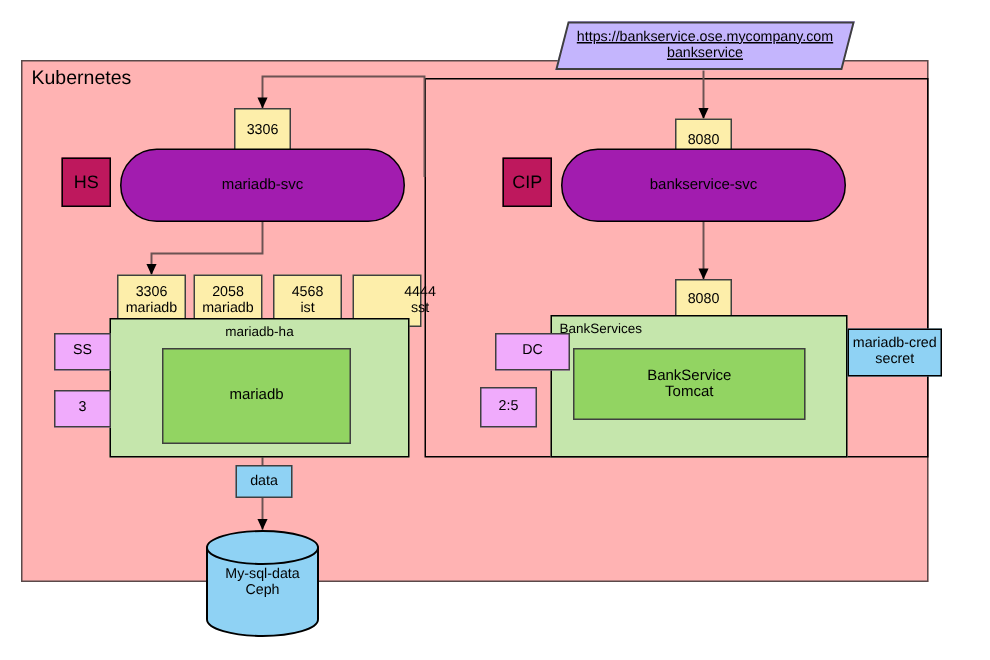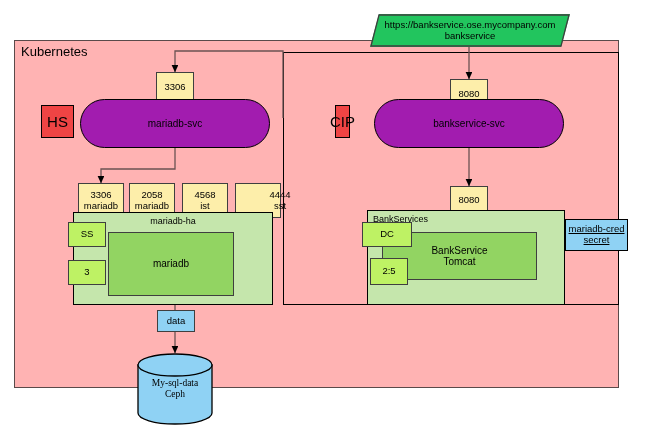--- a/index.html
+++ b/index.html
@@ -68,72 +68,72 @@
     top: 3px;
     text-align: center;
     font-size: 9px;
   }
   .container-box {
     background: #92d462;
     border: 1.4px solid #3f3f3f;
     font-size: 10px;
   }
   .badge-green {
-    background: #bef264;
+    background: #f0abfc;
     border: 1.4px solid #3f3f3f;
     font-size: 9.5px;
-    margin-left: 32px;
   }
 
   
   .port-box {
     background: #fdeeaa;
     border: 1.3px solid #3f3f3f;
     font-size: 9.5px;
     flex-direction: column;
   }
   .svc-pill {
     background: #a21caf;
     border: 1.4px solid #000000;
     border-radius: 999px;
     font-size: 10px;
   }
   .svc-type {
-    background: #ef4444;
+    background: #be185d;
     border: 1.3px solid #000000;
-    font-size: 15px;
+    font-size: 12px;
   }
 
   
   .vol-box {
     background: #8fd2f4;
     border: 1.3px solid #3f3f3f;
     font-size: 9.5px;
   }
   .secret-box {
     background: #8fd2f4;
     border: 1.4px solid #000000;
     font-size: 9.5px;
   }
 
   
   .ingress {
-    background: #22c55e;
+    background: #c4b5fd;
     font-size: 9.5px;
     clip-path: polygon(4.5% 0%, 100% 0%, 95.5% 100%, 0% 100%);
     border: none;
+    text-decoration: underline;
   }
   .ingress-outline {
     position: absolute;
     inset: 0;
     pointer-events: none;
   }
 
   
-  .cyl-wrap { position: absolute; font-family: Liberation Serif, serif; }
+  .cyl-wrap { position: absolute; }
   .cyl-svg  { display: block; }
   .cyl-text {
     position: absolute;
     left: 0; right: 0;
     top: 50%;
     transform: translateY(-50%);
     text-align: center;
     font-size: 9.5px;
     white-space: pre-line;
     line-height: 1.15;
@@ -259,42 +259,42 @@
   </div>
 
   <div class="node port-box" style="left:450px; top:79px; width:38px; height:30px;">
     <span>8080</span>
   </div>
 
   <div class="node svc-pill" style="left:374px; top:99px; width:190px; height:49px;">
     <span>bankservice-svc</span>
   </div>
 
-  <div class="node svc-type" style="left:335px; top:105px; width:15px; height:33px;">
+  <div class="node svc-type" style="left:335px; top:105px; width:33px; height:33px;">
     <span>CIP</span>
   </div>
 
   <div class="node port-box" style="left:450px; top:186px; width:38px; height:28px;">
     <span>8080</span>
   </div>
 
   <div class="node pod-box" style="left:367px; top:210px; width:198px; height:95px;">
     <span class="pod-label">BankServices</span>
   </div>
 
   <div class="node container-box" style="left:382px; top:232px; width:155px; height:48px;">
     <span>BankService
 Tomcat</span>
   </div>
 
   <div class="node badge-green" style="left:330px; top:222px; width:50px; height:25px;">
     <span>DC</span>
   </div>
-  <div class="node badge-green" style="left:338px; top:258px; width:38px; height:27px;">
+  <div class="node badge-green" style="left:320px; top:258px; width:38px; height:27px;">
     <span>2:5</span>
   </div>
 
-  <div class="node secret-box" style="left:565px; top:219px; width:63px; height:32px;text-decoration:underline;">
+  <div class="node secret-box" style="left:565px; top:219px; width:63px; height:32px;">
     <span>mariadb-cred
 secret</span>
   </div>
 
 </div>
 
 </body></html>

